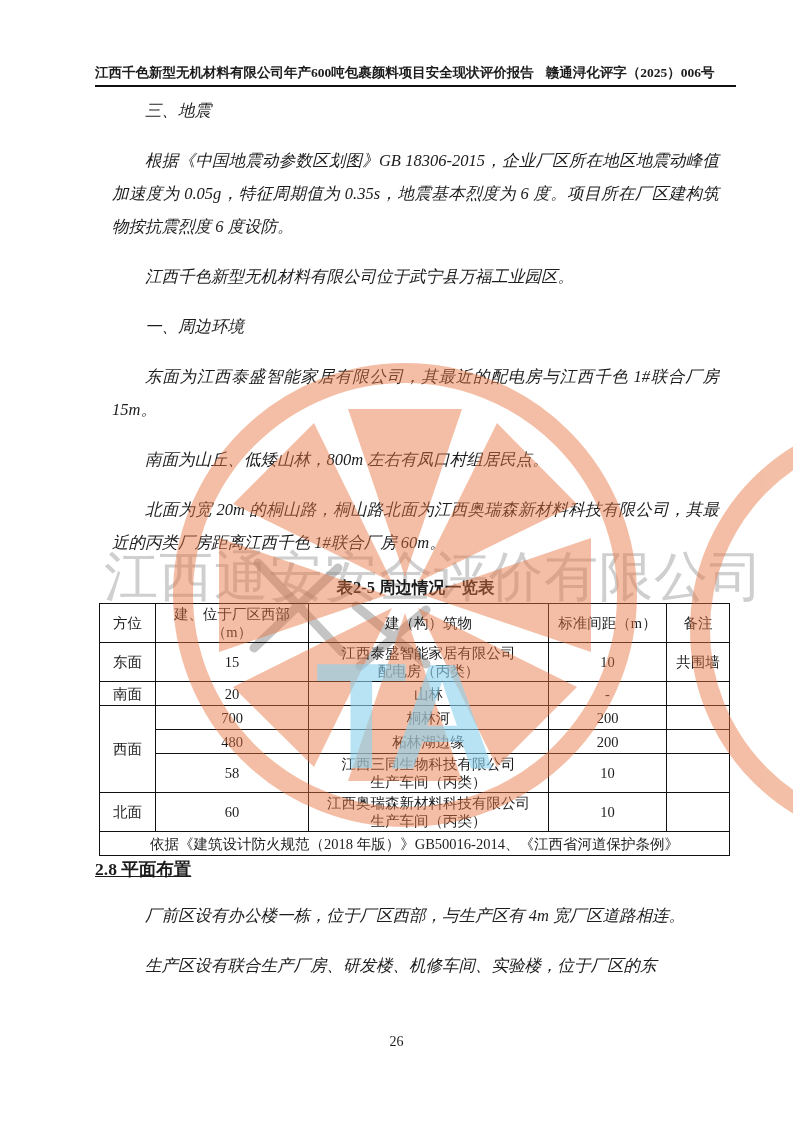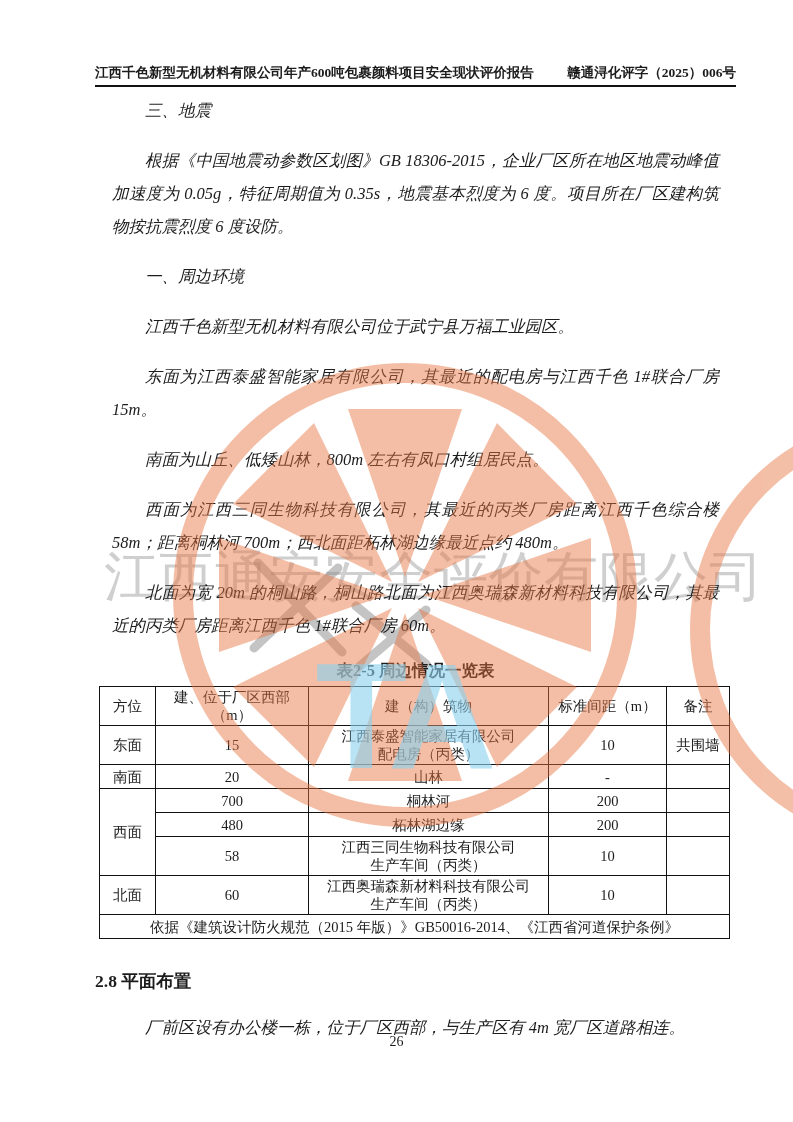--- a/index.html
+++ b/index.html
@@ -3,21 +3,21 @@
 <meta charset="utf-8">
 <style>
   html,body{margin:0;padding:0;background:#9a9a9a;}
   .page{
     position:relative;width:793px;height:1122px;background:#ffffff;
     overflow:hidden;margin:0 auto;
     font-family:"Liberation Serif","DejaVu Serif",serif;color:#1c1c1c;
   }
   .content{position:absolute;left:95px;top:64px;width:641px;z-index:1;}
   .doc-header{
-    display:flex;justify-content:space-between;align-items:flex-end;
+    display:flex;justify-content:flex-start;align-items:flex-end;
     border-bottom:2px solid #111;padding-bottom:3px;
     font-size:13.5px;font-weight:bold;white-space:nowrap;
   }
   .doc-header .hd-right{margin-left:12px;}
   .para{font-size:16.5px;line-height:33px;text-align:justify;text-indent:2em;margin:17px;font-style:italic;}
   .sec-heading{font-size:17.5px;font-weight:bold;margin:12px 0 7px 0;line-height:26px;}
   .first-block{margin-top:7px;}
   .tbl-title{font-size:16.5px;font-weight:bold;text-align:center;margin:4px 0 3px 0;line-height:24px;}
   table.surroundings{
     border-collapse:collapse;table-layout:fixed;width:630px;margin-left:4px;
@@ -60,25 +60,24 @@
   <div class="content">
 
     <div class="doc-header">
       <span class="hd-left">江西千色新型无机材料有限公司年产600吨包裹颜料项目安全现状评价报告</span>
       <span class="hd-right">赣通浔化评字（2025）006号</span>
     </div>
 
     <p class="para first-block">三、地震</p>
     <p class="para">根据《中国地震动参数区划图》GB 18306-2015，企业厂区所在地区地震动峰值加速度为 0.05g，特征周期值为 0.35s，地震基本烈度为 6 度。项目所在厂区建构筑物按抗震烈度 6 度设防。</p>
 
+    <p class="para">江西千色新型无机材料有限公司位于武宁县万福工业园区。</p>
     <p class="para">一、周边环境</p>
-    <p class="para">江西千色新型无机材料有限公司位于武宁县万福工业园区。</p>
     <p class="para">东面为江西泰盛智能家居有限公司，其最近的配电房与江西千色 1#联合厂房 15m。</p>
     <p class="para">南面为山丘、低矮山林，800m 左右有凤口村组居民点。</p>
-    <p class="para">西面为江西三同生物科技有限公司，其最近的丙类厂房距离江西千色综合楼 58m；距离桐林河 700m；西北面距柘林湖边缘最近点约 480m。</p>
     <p class="para">北面为宽 20m 的桐山路，桐山路北面为江西奥瑞森新材料科技有限公司，其最近的丙类厂房距离江西千色 1#联合厂房 60m。</p>
 
     <div class="tbl-title">表2-5 周边情况一览表</div>
 
     <table class="surroundings">
       <colgroup>
         <col style="width:56px">
           <col style="width:153px">
           <col style="width:240px">
         <col style="width:118px">
@@ -131,27 +130,28 @@
         </tr>
         <tr>
           <td>北面</td>
           <td>60</td>
           <td class="cell-building">江西奥瑞森新材料科技有限公司
 生产车间（丙类）</td>
           <td>10</td>
           <td></td>
         </tr>
         <tr>
-          <td class="footnote-cell" colspan="5">依据《建筑设计防火规范（2015 年版）》GB50016-2014、《江西省河道保护条例》</td>
+          <td class="footnote-cell" colspan="5">依据《建筑设计防火规范（2018 年版）》GB50016-2014、《江西省河道保护条例》</td>
         </tr>
       </tbody>
     </table>
 
-    <div class="sec-heading" style="margin-top:29px;">2.8 平面布置</div>
+    <div class="sec-heading" style="margin-top:0;text-decoration:underline;">2.8 平面布置</div>
     <p class="para">厂前区设有办公楼一栋，位于厂区西部，与生产区有 4m 宽厂区道路相连。</p>
+    <p class="para">生产区设有联合生产厂房、研发楼、机修车间、实验楼，位于厂区的东</p>
 
   </div>
 
   <svg class="stamp-layer" width="793" height="1122" viewBox="0 0 793 1122">
     <g opacity="0.46">
       <circle cx="405" cy="595" r="222" fill="none" stroke-width="20" stroke="#e8743f"></circle>
       <polygon points="405,577 462,409 348,409" fill="#e8743f"></polygon>
       <polygon points="418,582 577,504 497,423" fill="#e8743f"></polygon>
       <polygon points="423,595 591,652 591,538" fill="#e8743f"></polygon>
       <polygon points="418,608 497,767 577,687" fill="#e8743f"></polygon>

